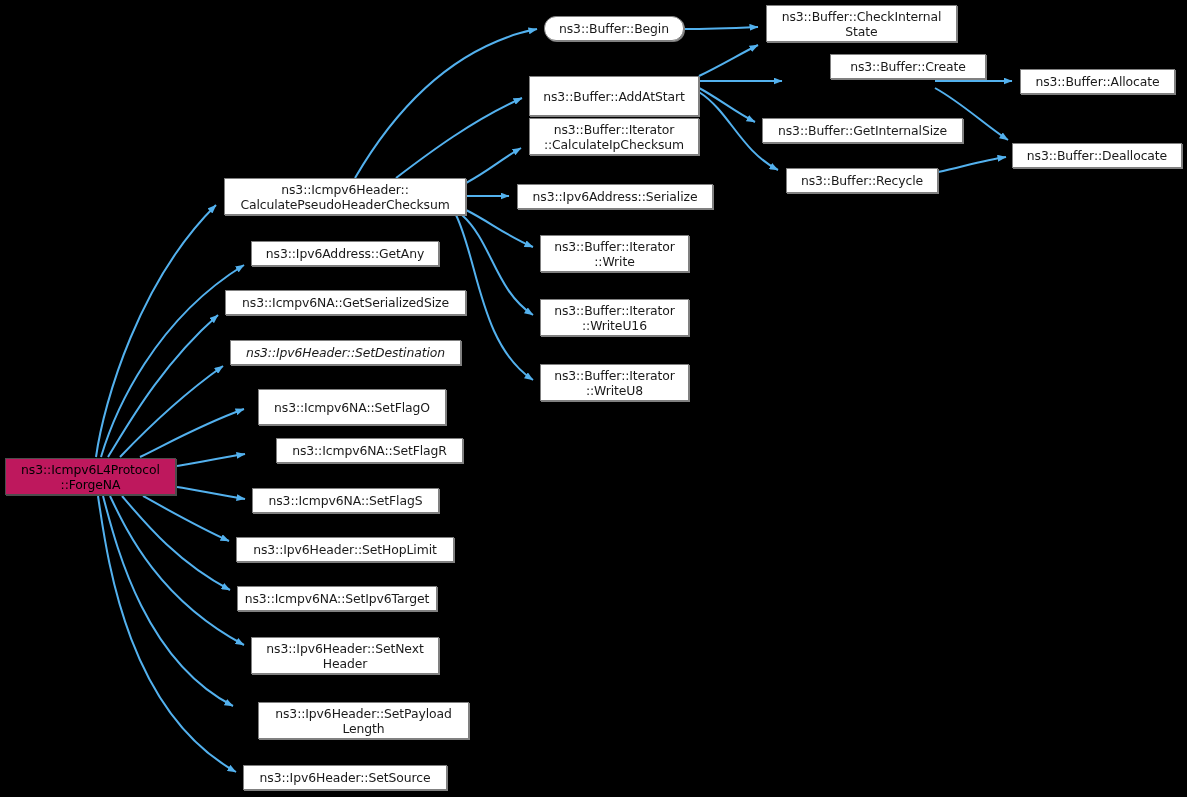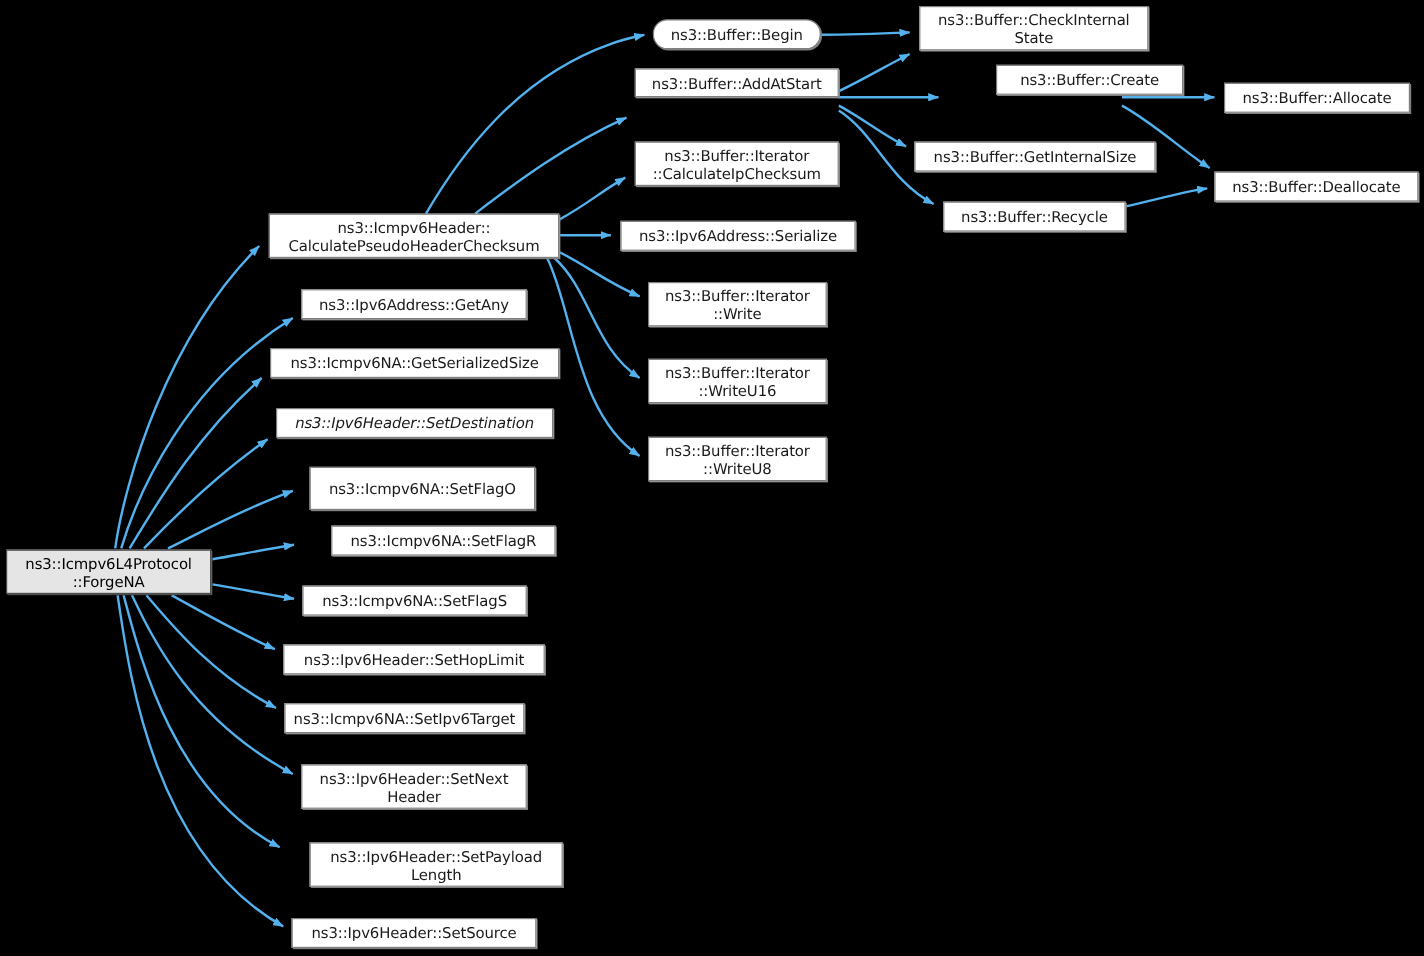--- a/index.html
+++ b/index.html
@@ -35,21 +35,21 @@
     line-height: 15px;
     display: flex;
     align-items: center;
     justify-content: center;
     text-align: center;
     white-space: pre-line;
     letter-spacing: -0.1px;
     cursor: pointer;
   }
   .node.root {
-    background: #e5e5e5;
+    background: #be185d;
     border: 1px solid #4d4d4d;
     box-shadow: 1px 1px 0 0 #4d4d4d;
     color: #000000;
   }
 </style>
 </head>
 <body>
 
 <div id="canvas">
   <svg id="edges" xmlns="http://www.w3.org/2000/svg">
@@ -100,21 +100,21 @@
       <div class="node" style="left: 252px; top: 438px; width: 187px; height: 25px; margin-left: 24px;">ns3::Icmpv6NA::SetFlagR</div>
       <div class="node" style="left: 252px; top: 488px; width: 187px; height: 25px;">ns3::Icmpv6NA::SetFlagS</div>
       <div class="node" style="left: 236px; top: 537px; width: 218px; height: 25px;">ns3::Ipv6Header::SetHopLimit</div>
       <div class="node" style="left: 237px; top: 586px; width: 200px; height: 25px; text-align: right;">ns3::Icmpv6NA::SetIpv6Target</div>
       <div class="node" style="left: 251px; top: 637px; width: 188px; height: 37px;">ns3::Ipv6Header::SetNext
 Header</div>
       <div class="node" style="left: 240px; top: 702px; width: 211px; height: 37px; margin-left: 18px;">ns3::Ipv6Header::SetPayload
 Length</div>
       <div class="node" style="left: 243px; top: 765px; width: 204px; height: 25px;">ns3::Ipv6Header::SetSource</div>
       <div class="node" style="left: 544px; top: 16px; width: 140px; height: 25px; border-radius: 12px;">ns3::Buffer::Begin</div>
-      <div class="node" style="left: 529px; top: 57px; width: 170px; height: 24px; text-align: center;">ns3::Buffer::AddAtStart</div>
+      <div class="node" style="left: 529px; top: 76px; width: 170px; height: 40px; text-align: center;">ns3::Buffer::AddAtStart</div>
       <div class="node" style="left: 529px; top: 118px; width: 170px; height: 37px;">ns3::Buffer::Iterator
 ::CalculateIpChecksum</div>
       <div class="node" style="left: 517px; top: 184px; width: 196px; height: 25px;">ns3::Ipv6Address::Serialize</div>
       <div class="node" style="left: 540px; top: 235px; width: 149px; height: 37px;">ns3::Buffer::Iterator
 ::Write</div>
       <div class="node" style="left: 540px; top: 299px; width: 149px; height: 37px;">ns3::Buffer::Iterator
 ::WriteU16</div>
       <div class="node" style="left: 540px; top: 364px; width: 149px; height: 37px;">ns3::Buffer::Iterator
 ::WriteU8</div>
       <div class="node" style="left: 766px; top: 5px; width: 191px; height: 37px;">ns3::Buffer::CheckInternal

